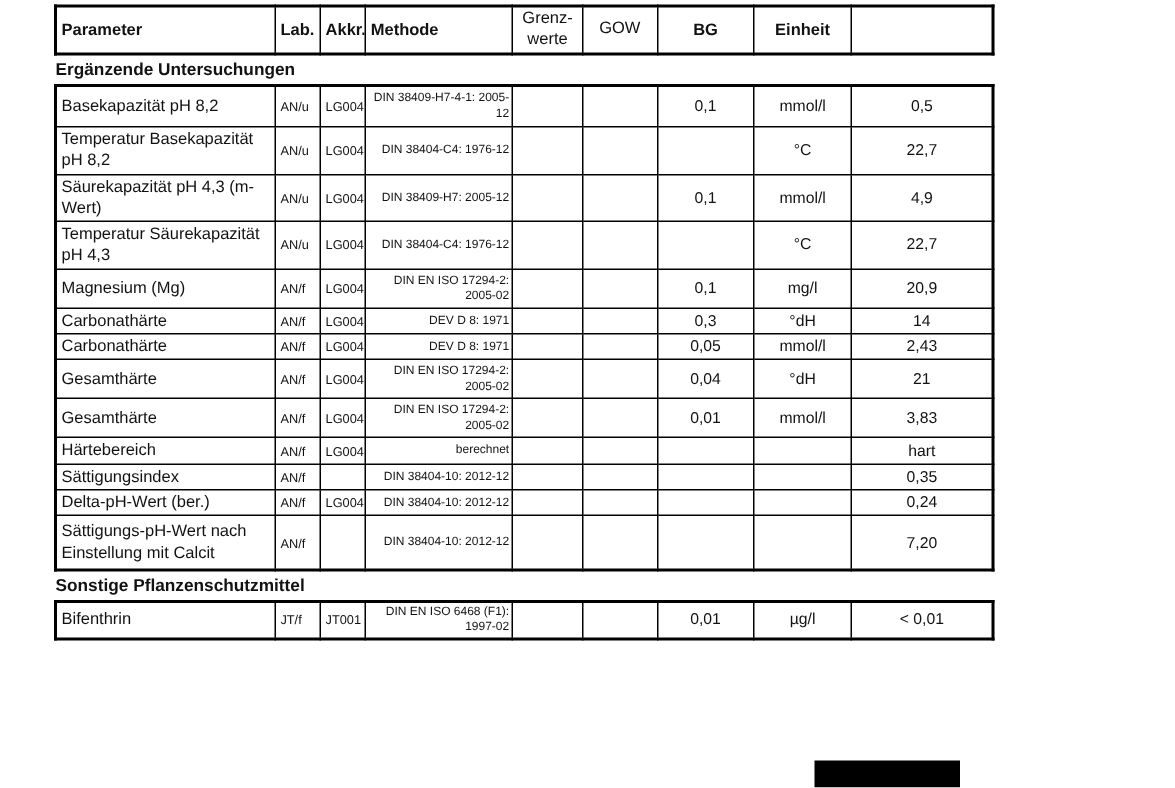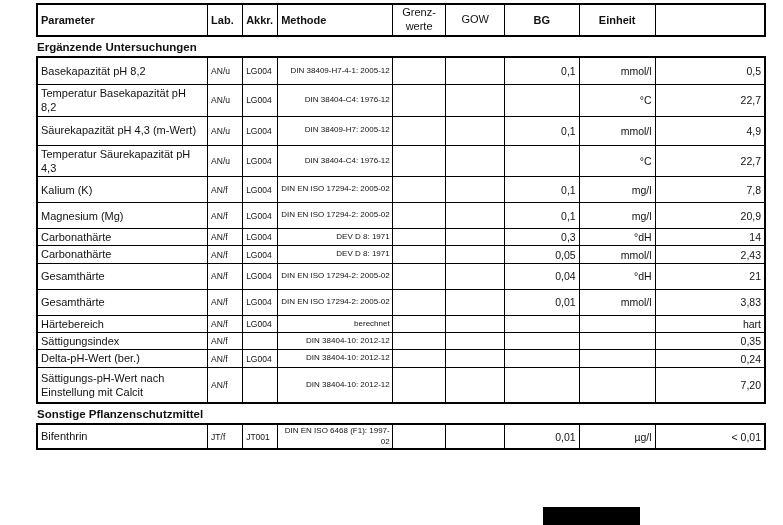--- a/index.html
+++ b/index.html
@@ -1,31 +1,31 @@
 <!DOCTYPE html>
 <html><head>
 <meta charset="utf-8">
 <style>
   html,body{margin:0;padding:0;}
   .page{position:relative;width:783px;height:525px;background:#ffffff;overflow:hidden;
         font-family:"Liberation Sans",sans-serif;color:#121212;}
   .content{position:absolute;left:36px;top:3px;width:628px;}
-  table{border-collapse:collapse;table-layout:fixed;width:730px;border:2px solid #000;background:#fff;}
+  table{border-collapse:collapse;table-layout:fixed;width:627px;border:2px solid #000;background:#fff;}
   td,th{border:1px solid #000;vertical-align:middle;overflow:hidden;padding:1px 3px;}
   
   th{font-size:11px;text-align:left;font-weight:bold;}
   .hh{height:30px;}
   .thc{text-align:center;}
   .thn{font-weight:normal;text-align:center;font-size:11px;line-height:1.25;}
   
   .p{font-size:11px;line-height:1.3;}
   .l,.a{font-size:8.5px;}
   .m{font-size:8px;line-height:1.3;padding:1px 2px 1px 3px;text-align:right;}
   .g,.o{font-size:10px;}
-  .b,.u,.v{font-size:10.5px;text-align:right;}
+  .b,.u,.v{font-size:10.5px;text-align:center;}
   
   .h16{height:16px;}.h24{height:24px;padding-left:12px;}.h26{height:26px;}.h28{height:28px;}.h29{height:29px;}.h36{height:36px;padding-left:12px;}
   .section-title{font-weight:bold;font-size:11.5px;margin:4px 0 3px 1px;color:#121212;}
   .redaction{position:absolute;left:543px;top:507px;width:97px;height:18px;background:#000;}
 </style>
 </head>
 <body>
 
 <div class="page">
   <div class="content">
@@ -113,31 +113,20 @@
             <td class="l">AN/u</td>
             <td class="a">LG004</td>
             <td class="m">DIN 38404-C4: 1976-12</td>
             <td class="g"></td>
             <td class="o"></td>
             <td class="b"></td>
             <td class="u">°C</td>
             <td class="v">22,7</td>
           </tr>
       <tr class="h26">
-            <td class="p">Kalium (K)</td>
-            <td class="l">AN/f</td>
-            <td class="a">LG004</td>
-            <td class="m">DIN EN ISO 17294-2: 2005-02</td>
-            <td class="g"></td>
-            <td class="o"></td>
-            <td class="b">0,1</td>
-            <td class="u">mg/l</td>
-            <td class="v">7,8</td>
-          </tr>
-      <tr class="h26">
             <td class="p">Magnesium (Mg)</td>
             <td class="l">AN/f</td>
             <td class="a">LG004</td>
             <td class="m">DIN EN ISO 17294-2: 2005-02</td>
             <td class="g"></td>
             <td class="o"></td>
             <td class="b">0,1</td>
             <td class="u">mg/l</td>
             <td class="v">20,9</td>
           </tr>

